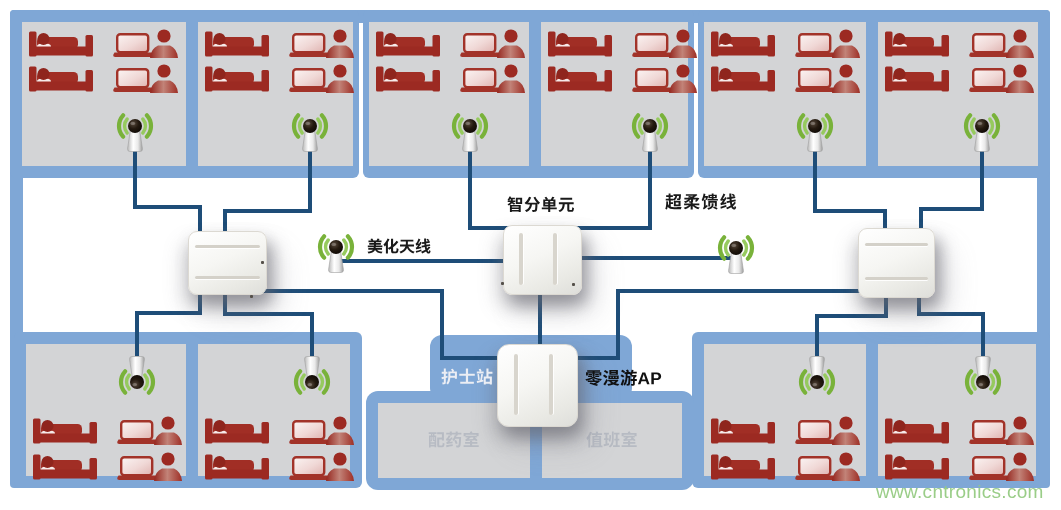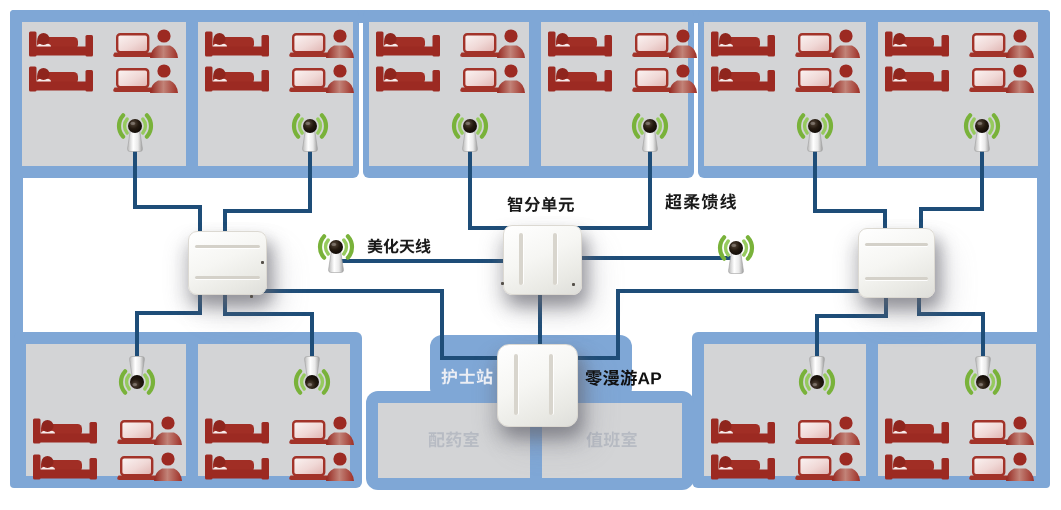--- a/index.html
+++ b/index.html
@@ -645,13 +645,14 @@
         <svg width="77" height="20" viewBox="0 0 77 20" aria-hidden="true">
           <path transform="translate(0.00,15.31) scale(0.01730,-0.01730)" d="M199 589V524H407V589ZM177 489V421H408V489ZM588 489V421H822V489ZM588 589V524H798V589ZM59 698V511H166V623H438V472H556V623H831V511H942V698H556V731H870V817H128V731H438V698ZM411 281C431 264 455 242 474 222H161V137H655C605 110 548 83 497 63C430 82 363 98 306 110L262 37C405 3 600 -59 698 -103L745 -18C715 -6 677 8 635 21C718 64 806 118 862 174L786 228L769 222H540L574 248C554 272 513 308 482 331ZM505 467C395 391 186 328 18 298C43 271 69 233 83 207C214 237 361 285 483 346C600 291 778 236 910 211C926 239 958 283 983 306C849 322 678 359 574 398L593 411Z" fill="#111111"></path>
           <path transform="translate(17.50,15.31) scale(0.01730,-0.01730)" d="M758 442H828V377H758ZM600 442H668V377H600ZM443 442H510V377H443ZM342 514V304H935V514ZM509 654H772V618H509ZM509 754H772V719H509ZM396 822V550H890V822ZM77 747C141 710 225 654 263 616L339 708C297 745 212 797 149 830ZM27 484C88 446 169 390 206 351L282 444C241 480 158 532 98 565ZM48 7 151 -72C207 23 266 133 315 235L224 313C169 201 98 80 48 7ZM739 176C709 149 672 125 631 104C590 125 554 149 524 176ZM325 269V176H384C419 130 460 91 507 56C436 35 358 20 277 11C297 -14 321 -61 331 -90C436 -74 536 -49 626 -12C707 -49 800 -75 903 -90C919 -60 950 -12 975 12C896 21 822 35 755 55C825 102 883 161 922 235L846 274L826 269Z" fill="#111111"></path>
           <path transform="translate(35.00,15.31) scale(0.01730,-0.01730)" d="M28 486C78 458 151 416 185 390L256 486C218 511 145 549 96 573ZM38 -19 147 -78C186 21 225 139 257 248L160 308C124 189 74 61 38 -19ZM342 816C364 783 389 739 404 705L258 704V592H331C327 362 317 129 196 -10C225 -27 259 -61 276 -88C375 28 414 193 430 373H493C486 144 476 60 461 39C452 27 444 24 432 24C418 24 392 24 363 28C380 -2 390 -48 392 -80C431 -81 467 -80 490 -76C517 -72 536 -62 555 -35C583 2 592 121 603 435C604 448 605 481 605 481H437L441 592H592C583 574 573 558 562 543C588 531 633 506 657 489V439H793C777 421 760 404 744 391V304H615V197H744V34C744 22 740 19 726 19C713 19 668 19 627 21C640 -11 655 -57 658 -89C725 -89 774 -87 810 -70C846 -52 855 -22 855 32V197H972V304H855V361C899 402 942 452 975 498L904 549L883 543H696C707 566 718 591 728 618H969V731H762C770 763 777 796 782 829L668 848C657 774 639 699 613 636V705H453L527 737C511 770 480 820 452 858ZM62 754C113 724 185 679 218 651L258 704L290 747C253 773 181 814 131 839Z" fill="#111111"></path>
           <path transform="translate(52.50,15.31) scale(0.01730,-0.01730)" d="M553 0 492 176H230L169 0H25L276 688H446L696 0ZM361 582 358 571Q353 554 346 531Q339 509 262 284H460L392 482L371 548Z" fill="#111111"></path>
           <path transform="translate(65.19,15.31) scale(0.01730,-0.01730)" d="M633 470Q633 404 603 352Q572 299 516 271Q459 242 382 242H211V0H67V688H376Q500 688 566 631Q633 574 633 470ZM488 468Q488 576 360 576H211V353H364Q423 353 456 383Q488 412 488 468Z" fill="#111111"></path>
         </svg>
         <span class="sr">零漫游AP</span>
       </div>
     </div>
+  <div id="watermark" style="left: 876px; top: 481px;">www.cntronics.com</div>
 </div>
 
 </body></html>

